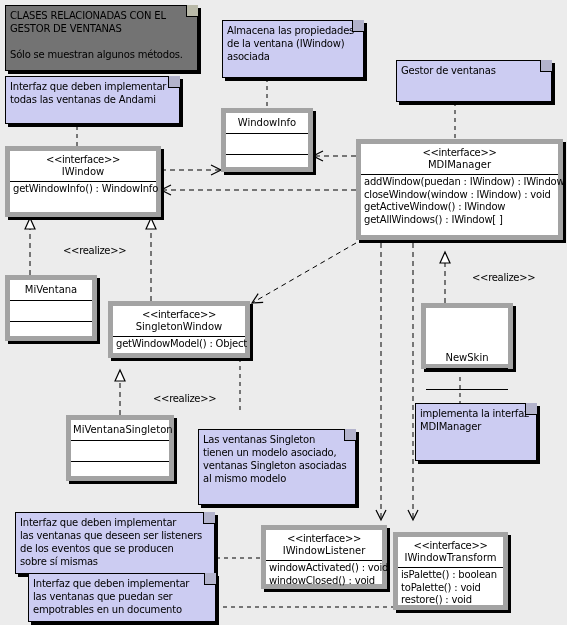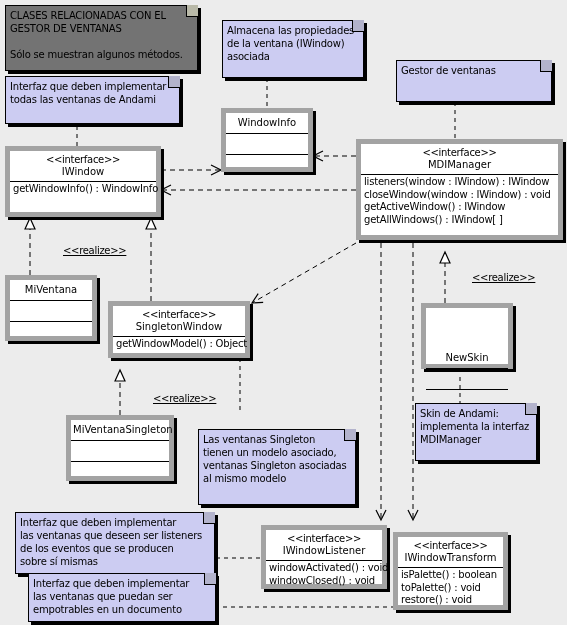--- a/index.html
+++ b/index.html
@@ -103,21 +103,20 @@
 
   
   .edge-label {
     position: absolute;
     font-size: 10px;
     letter-spacing: -0.3px;
     color: #000;
     background: transparent;
     z-index: 7;
     white-space: nowrap;
-    text-decoration: underline;
   }
 </style>
 </head>
 <body>
 
 <div id="canvas">
 
   <svg id="edges" viewBox="0 0 567 625" width="567" height="625">
     <defs>
       <marker id="hollow-tri" markerWidth="14" markerHeight="14" refX="12" refY="6" orient="auto" markerUnits="userSpaceOnUse">
@@ -201,21 +200,20 @@
   <div class="note blue" style="left:198px; top:429px; width:158px; height:76px;">
     <span class="fold"></span>
     <div class="line">Las ventanas Singleton</div>
     <div class="line">tienen un modelo asociado,</div>
     <div class="line">ventanas Singleton asociadas</div>
     <div class="line">al mismo modelo</div>
   </div>
 
   <div class="note blue" style="left:415px; top:403px; width:122px; height:58px;">
     <span class="fold"></span>
-    <div class="line">Skin de Andami:</div>
     <div class="line">implementa la interfaz</div>
     <div class="line">MDIManager</div>
   </div>
 
   <div class="note blue" style="left:15px; top:512px; width:200px; height:62px;">
     <span class="fold"></span>
     <div class="line">Interfaz que deben implementar</div>
     <div class="line">las ventanas que deseen ser listeners</div>
     <div class="line">de los eventos que se producen</div>
     <div class="line">sobre sí mismas</div>
@@ -245,21 +243,21 @@
     <div class="compartment empty"></div>
     <div class="compartment empty"></div>
   </div>
 
   <div class="uml-class" style="left:356px; top:139px; width:207px; height:101px;">
     <div class="compartment head">
       <span class="stereo">&lt;&lt;interface&gt;&gt;</span>
       <span class="cname">MDIManager</span>
     </div>
     <div class="compartment members">
-      <div>listeners(window : IWindow) : IWindow</div>
+      <div>addWindow(puedan : IWindow) : IWindow</div>
       <div>closeWindow(window : IWindow) : void</div>
       <div>getActiveWindow() : IWindow</div>
       <div>getAllWindows() : IWindow[ ]</div>
     </div>
   </div>
 
   <div class="uml-class" style="left:5px; top:275px; width:92px; height:66px;">
     <div class="compartment head" style="padding-top:4px; padding-bottom:4px;">
       <span class="cname">MiVentana</span>
     </div>

